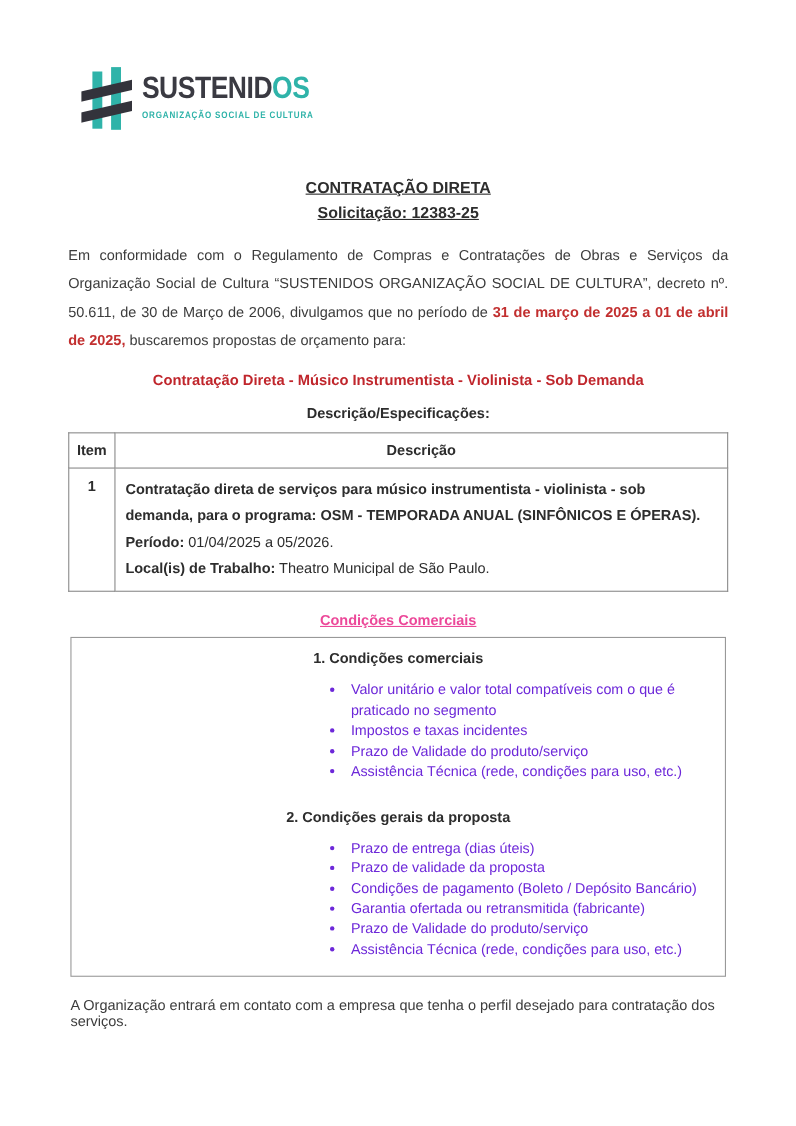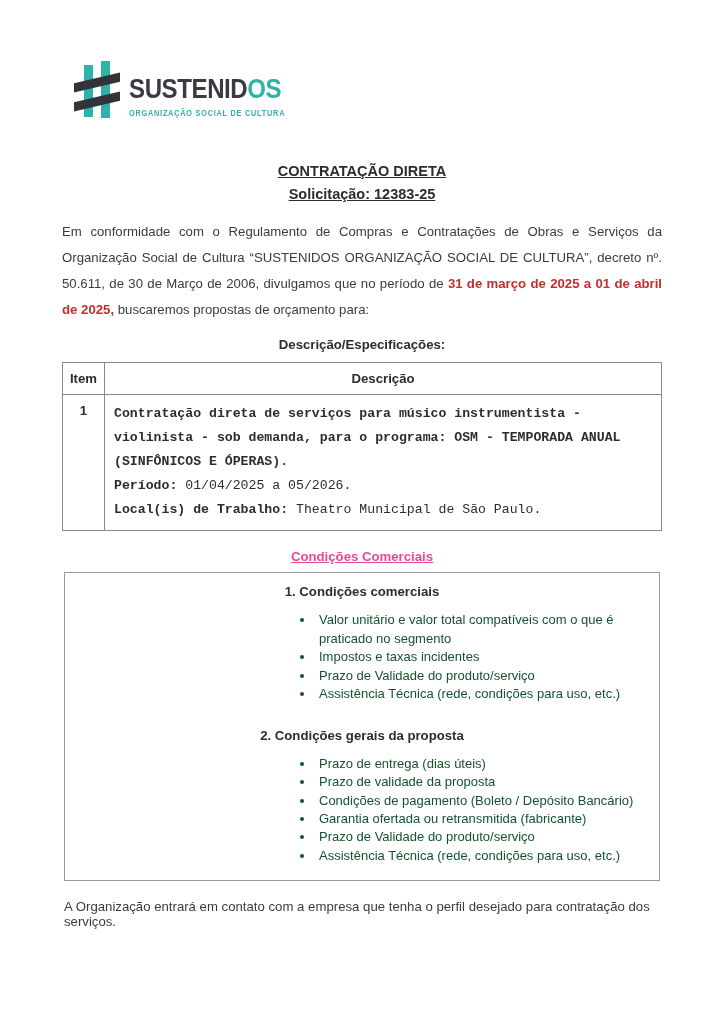--- a/index.html
+++ b/index.html
@@ -8,21 +8,21 @@
     background: #ffffff;
     font-family: "Liberation Sans", sans-serif;
     color: #3d3d3d;
     overflow: hidden;
   }
   .page { width: 724px; height: 1024px; position: relative; }
 
   
   .logos { display: flex; justify-content: space-between; align-items: flex-start;
            padding: 58px 66px 0 74px; height: 134px; }
-  .brand-left { display: flex; align-items: center; }
+  .brand-left { display: flex; align-items: flex-start; }
   .brand-text { transform: scaleX(0.86); transform-origin: left top; margin-left: 9px; margin-top: 8px; }
   .brand-name { font-size: 28px; font-weight: bold; color: #3a3a42; letter-spacing: -0.5px; line-height: 1; white-space: nowrap; }
   .brand-name .os { color: #2fb3a9; }
   .brand-tagline { font-size: 8.5px; font-weight: bold; color: #2fb3a9; letter-spacing: 0.9px; margin-top: 5px; white-space: nowrap; }
   .brand-right { display: flex; align-items: center; margin-top: 6px; }
   .tm-text { margin-left: 11px; }
   .tm-line { font-size: 20px; font-weight: bold; color: #28282c; letter-spacing: 1.2px; line-height: 1.2; white-space: nowrap; }
 
   
   .doc-title { margin-top: 26px; text-align: center; color: #2d2d2d; }
@@ -35,31 +35,31 @@
   
   .subject { margin-top: 16px; text-align: center; font-size: 13.4px; font-weight: bold; color: #c0262c; }
   .spec-heading { margin-top: 15px; text-align: center; font-size: 13.2px; font-weight: bold; color: #2d2d2d; }
 
   
   table.spec { width: 600px; margin: 10px auto 0 auto; border-collapse: collapse; table-layout: fixed; }
   table.spec th, table.spec td { border: 1px solid #8a8a8a; }
   th.col-item { width: 42px; }
   table.spec th { font-size: 13.2px; font-weight: bold; color: #2d2d2d; padding: 8px 4px; text-align: center; }
   td.cell-item { text-align: center; vertical-align: top; padding-top: 8px; font-weight: bold; font-size: 13.2px; color: #2d2d2d; }
-  td.cell-desc { padding: 7px 10px 8px 9px; font-size: 13.2px; line-height: 1.82; color: #2d2d2d; font-family: Liberation Mono, monospace; }
+  td.cell-desc { padding: 7px 10px 8px 9px; font-size: 13.2px; line-height: 1.82; color: #2d2d2d; }
   .b { font-weight: bold; }
 
   
   .cond-heading { margin-top: 18px; text-align: center; font-size: 13.2px; font-weight: bold;
                   color: #ec4899; text-decoration: underline; }
   .cond-box { width: 596px; margin: 8px auto 0 auto; border: 1px solid #999999; padding: 11px 0 15px 0; }
   .sec-title { text-align: center; font-size: 13.2px; font-weight: bold; color: #2d2d2d; }
   .sec-title.second { margin-top: 24px; }
   ul.bullets { margin: 12px 0 0 0; padding: 0 14px 0 250px; list-style: disc outside; }
-  ul.bullets li { font-size: 13px; line-height: 1.42; color: #14532d; padding-left: 4px; }
+  ul.bullets li { font-size: 13px; line-height: 1.42; color: #6d28d9; padding-left: 4px; }
   .box-note { margin: 24px 26px 0 26px; text-align: center; font-size: 13px; line-height: 1.65; color: #3c3c3c; }
 
   
   .closing { margin: 18px 62px 0 64px; font-size: 13.2px; color: #3c3c3c; }
 </style>
 </head>
 <body>
 
 <div class="page">
 
@@ -83,20 +83,21 @@
 
   </div>
 
   <div class="doc-title">
     <div>CONTRATAÇÃO DIRETA</div>
     <div>Solicitação: 12383-25</div>
   </div>
 
   <p class="intro"><span>Em conformidade com o Regulamento de Compras e Contratações de Obras e Serviços da Organização Social de Cultura “SUSTENIDOS ORGANIZAÇÃO SOCIAL DE CULTURA”, decreto nº. 50.611, de 30 de Março de 2006, divulgamos que no período de </span><span class="date-red">31 de março de 2025 a 01 de abril de 2025,</span><span> buscaremos propostas de orçamento para:</span></p>
 
+  <div class="subject">Contratação Direta - Músico Instrumentista - Violinista - Sob Demanda</div>
 
   <div class="spec-heading">Descrição/Especificações:</div>
 
   <table class="spec">
     <thead>
       <tr>
         <th class="col-item">Item</th>
         <th>Descrição</th>
       </tr>
     </thead>

